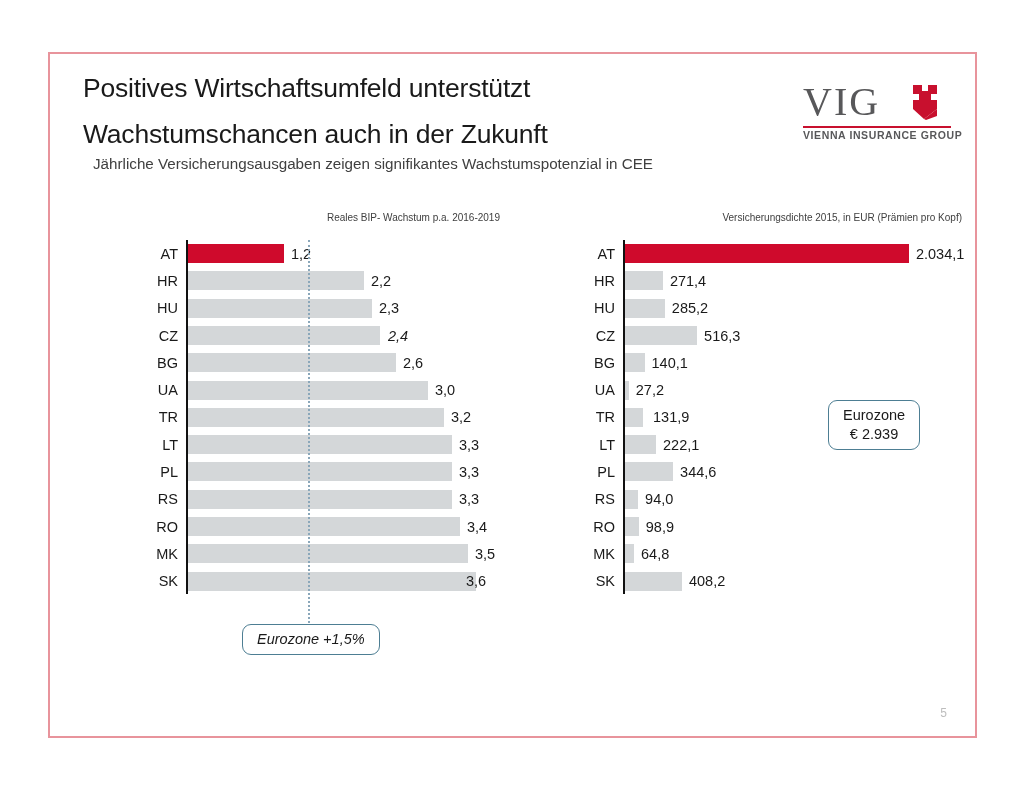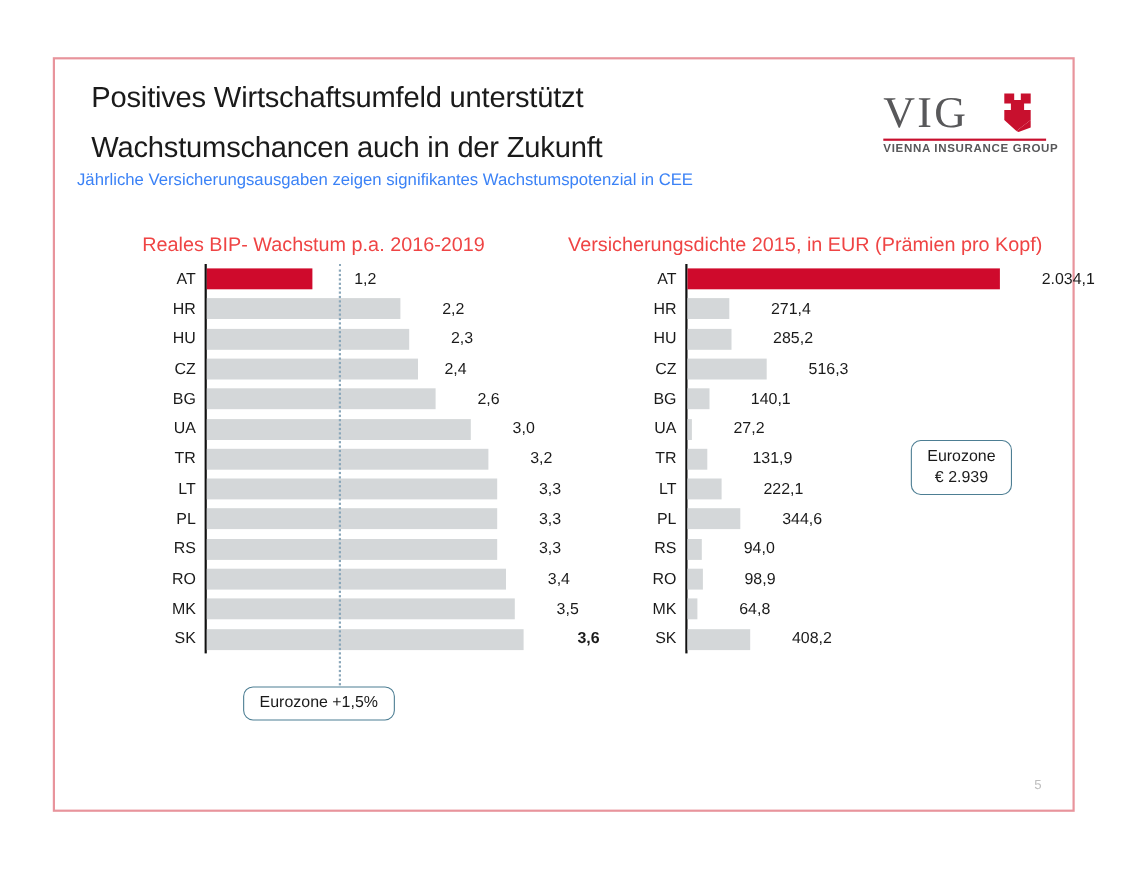--- a/index.html
+++ b/index.html
@@ -36,24 +36,24 @@
     font-size: 26.5px;
     color: #1a1a1a;
     font-weight: normal;
     letter-spacing: -0.2px;
     white-space: nowrap;
   }
   #title-line-1 { top: 19px; }
   #title-line-2 { top: 65px; }
   #subtitle {
     position: absolute;
-    left: 20px;
+    left: 43px;
     top: 101px;
     font-size: 15.2px;
-    color: #3b82f6;
+    color: #404040;
     white-space: nowrap;
   }
 
   
   #logo {
     position: absolute;
     right: 18px;
     top: 28px;
     width: 160px;
     height: 62px;
@@ -99,23 +99,23 @@
     position: absolute;
     top: 158px;
   }
   #chart-left  { left: 20px;  width: 430px; }
   #chart-right { left: 452px; width: 460px; }
 
   .chart-title {
     position: absolute;
     top: 0;
     width: 100%;
-    text-align: center;
-    font-size: 18px;
-    color: #ef4444;
+    text-align: right;
+    font-size: 10px;
+    color: #404040;
     white-space: nowrap;
   }
   .plot {
     position: absolute;
     top: 28px;
     left: 0;
     width: 100%;
   }
   .axis-line {
     position: absolute;
@@ -148,21 +148,20 @@
     background: #d4d7d9;
   }
   .bar.highlight { background: #cf0a2c; }
   .bar-value {
     position: absolute;
     top: 50%;
     transform: translateY(-50%);
     font-size: 14.5px;
     color: #1a1a1a;
     white-space: nowrap;
-    margin-left: 31px;
   }
 
   .ref-line {
     position: absolute;
     top: 0;
     width: 0;
     border-left: 2px dotted #8aa7ba;
   }
 
   .callout {
@@ -171,21 +170,21 @@
     border-radius: 9px;
     background: #ffffff;
     text-align: center;
     font-size: 14.5px;
     color: #1a1a1a;
     line-height: 1.32;
     padding: 5px 14px;
     box-sizing: border-box;
     white-space: nowrap;
   }
-  #callout-left  { left: 151px; top: 412px; }
+  #callout-left  { left: 172px; top: 412px; font-style: italic; }
   #callout-right { left: 290px; top: 188px; margin-left: 36px; }
 
   #page-number {
     position: absolute;
     right: 28px;
     bottom: 16px;
     font-size: 12px;
     color: #bdbdbd;
   }
 </style>
@@ -225,21 +224,21 @@
           <div class="bar-value" style="left: 301px;">2,2</div>
         </div>
         <div class="row" style="top: 54.6px; left: 0px; right: 0px;">
           <div class="row-label" style="width: 108px; left: 0px; right: auto; text-align: right;">HU</div>
           <div class="bar" style="left: 118px; width: 184px;"></div>
           <div class="bar-value" style="left: 309px;">2,3</div>
         </div>
         <div class="row" style="top: 81.9px; left: 0px; right: 0px;">
           <div class="row-label" style="width: 108px; left: 0px; right: auto; text-align: right;">CZ</div>
           <div class="bar" style="left: 118px; width: 192px;"></div>
-          <div class="bar-value" style="left: 303px;">2,4</div>
+          <div class="bar-value" style="left: 318px; font-style: italic;">2,4</div>
         </div>
         <div class="row" style="top: 109.2px; left: 0px; right: 0px;">
           <div class="row-label" style="width: 108px; left: 0px; right: auto; text-align: right;">BG</div>
           <div class="bar" style="left: 118px; width: 208px;"></div>
           <div class="bar-value" style="left: 333px;">2,6</div>
         </div>
         <div class="row" style="top: 136.5px; left: 0px; right: 0px;">
           <div class="row-label" style="width: 108px; left: 0px; right: auto; text-align: right;">UA</div>
           <div class="bar" style="left: 118px; width: 240px;"></div>
           <div class="bar-value" style="left: 365px;">3,0</div>
@@ -270,21 +269,21 @@
           <div class="bar-value" style="left: 397px;">3,4</div>
         </div>
         <div class="row" style="top: 300.3px; left: 0px; right: 0px;">
           <div class="row-label" style="width: 108px; left: 0px; right: auto; text-align: right;">MK</div>
           <div class="bar" style="left: 118px; width: 280px;"></div>
           <div class="bar-value" style="left: 405px;">3,5</div>
         </div>
         <div class="row" style="top: 327.6px; left: 0px; right: 0px;">
           <div class="row-label" style="width: 108px; left: 0px; right: auto; text-align: right;">SK</div>
           <div class="bar" style="left: 118px; width: 288px;"></div>
-          <div class="bar-value" style="left: 424px; font-weight: bold;">3,6</div>
+          <div class="bar-value" style="left: 396px;">3,6</div>
         </div>
         <div class="ref-line" style="left: 238px; height: 382.9px;"></div>
       </div>
     <div class="callout" id="callout-left">
       <span>Eurozone +1,5%</span>
     </div>
 
   </div>
 
   <div class="chart" id="chart-right">

